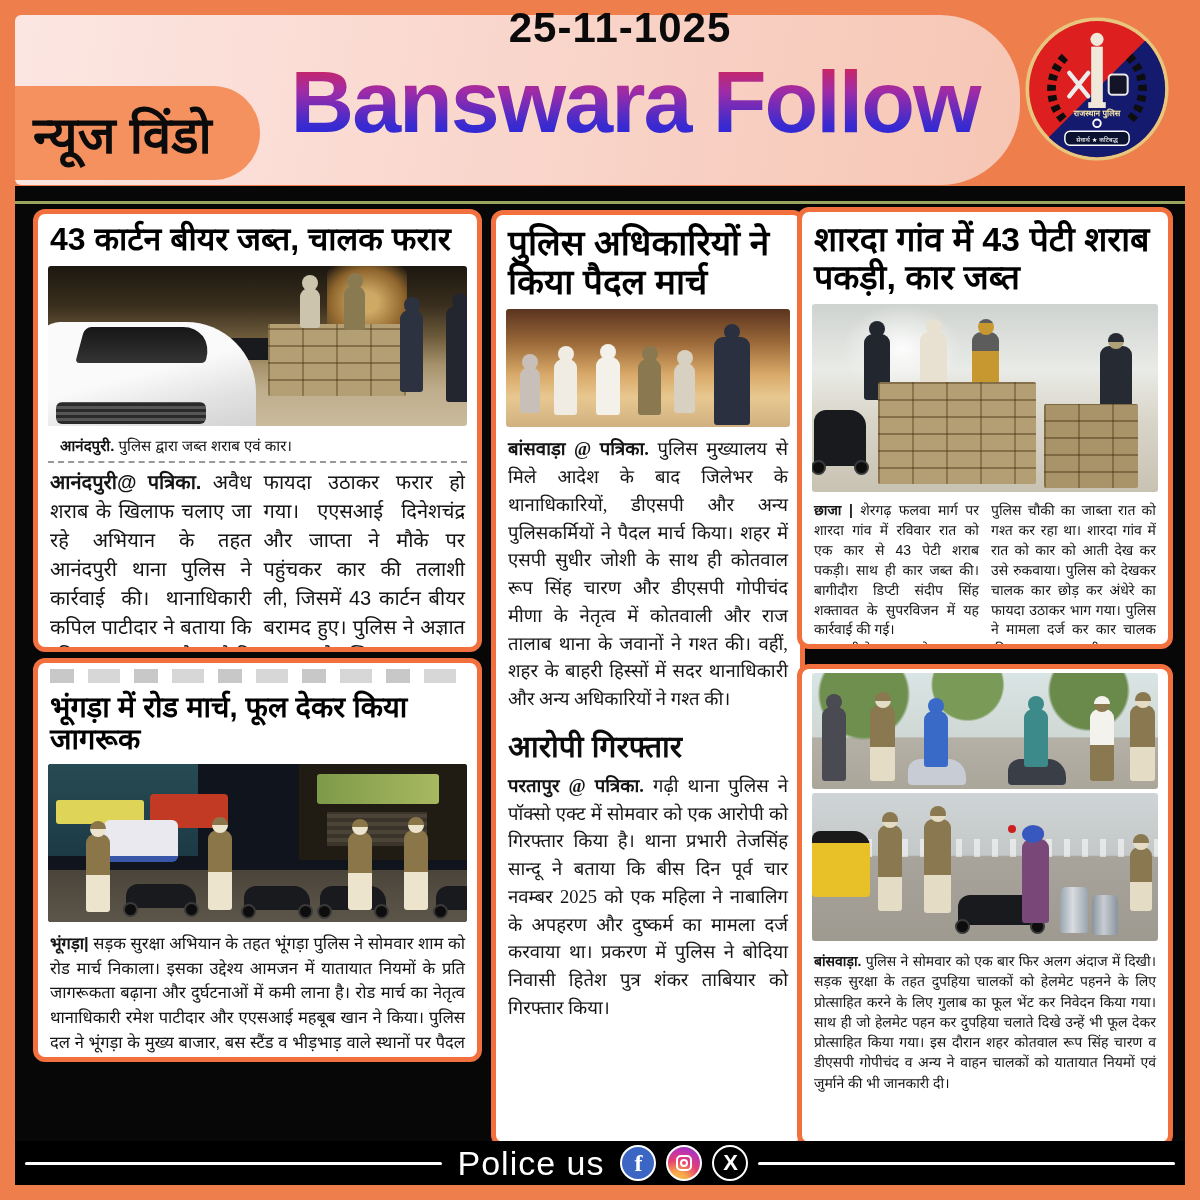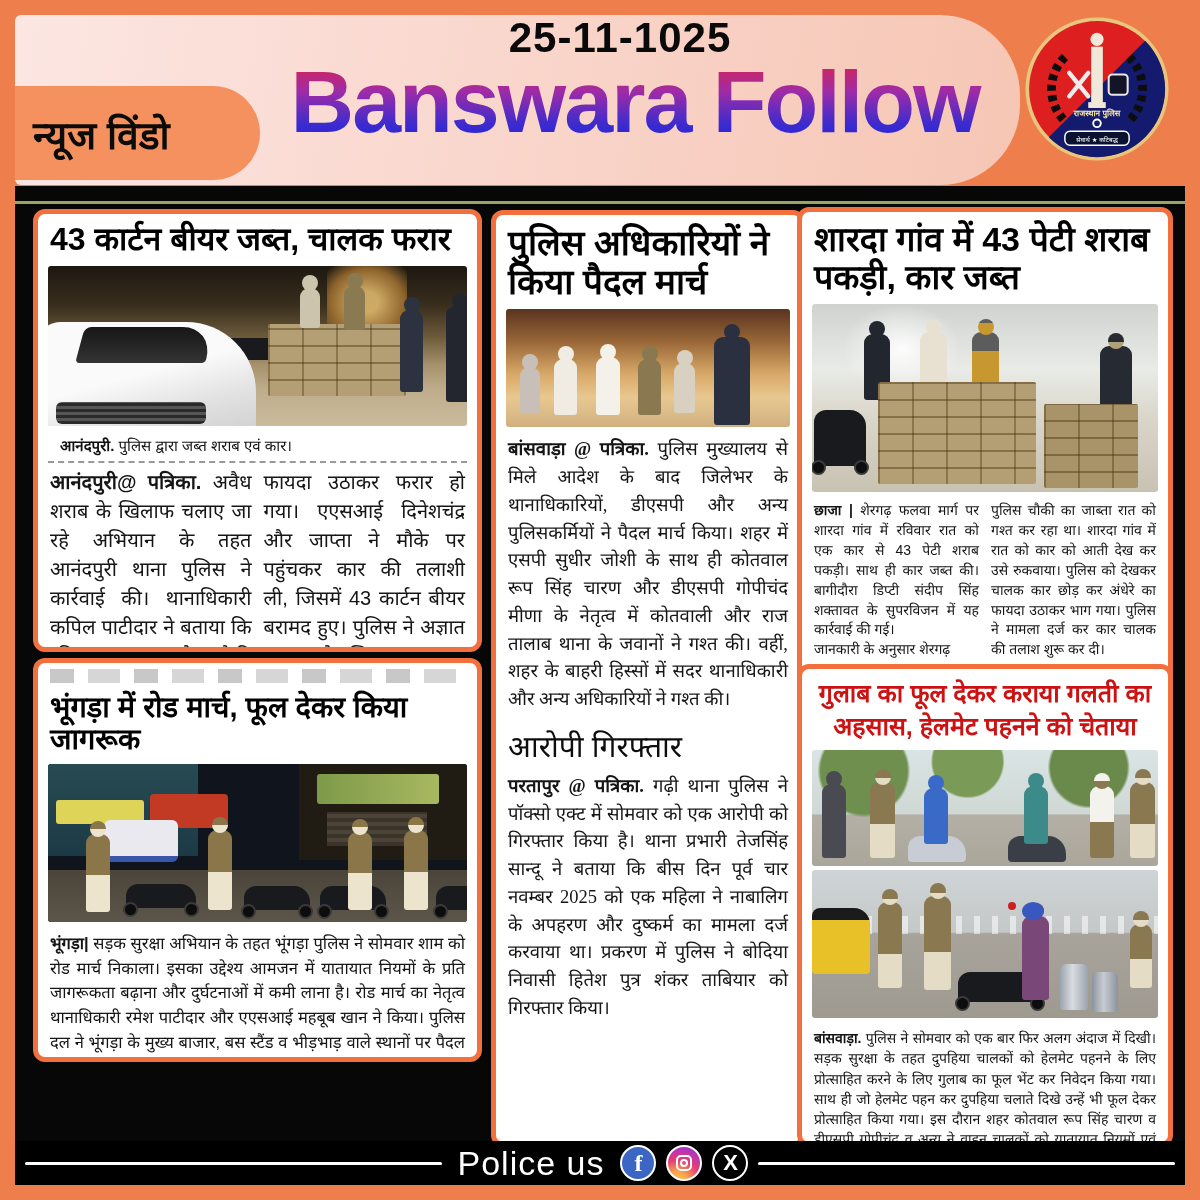--- a/index.html
+++ b/index.html
@@ -6,50 +6,50 @@
   .page{position:relative;width:1200px;height:1200px;overflow:hidden;
         background:#ee7e4b;font-family:"Liberation Sans","DejaVu Sans",sans-serif;}
 
   
   .hdr-panel{position:absolute;left:15px;top:15px;width:1005px;height:170px;
     background:linear-gradient(100deg,#fce6e2 0%,#f9d4c9 55%,#f6c6b4 100%);
     border-radius:6px 80px 80px 6px;}
   .badge{position:absolute;left:15px;top:86px;width:245px;height:94px;
     background:#f5915e;border-radius:0 56px 56px 0;
     display:flex;align-items:center;padding-left:18px;box-sizing:border-box;}
-  .badge span{font-size:39px;font-weight:900;color:#0b0b0b;}
-  .date{position:absolute;left:430px;top:14px;width:380px;text-align:center;
+  .badge span{font-size:51px;font-weight:900;color:#0b0b0b;}
+  .date{position:absolute;left:430px;top:4px;width:380px;text-align:center;
     font-size:42px;font-weight:800;color:#0a0a0a;letter-spacing:1px;}
   .title{position:absolute;left:250px;top:56px;width:770px;text-align:center;
     font-size:88px;font-weight:900;letter-spacing:-2px;line-height:1.05;
     background:linear-gradient(180deg,#dd2446 2%,#a02ba6 38%,#3a2bd0 75%,#2121dd 100%);
     -webkit-background-clip:text;background-clip:text;color:transparent;}
   .logo{position:absolute;left:1024px;top:16px;width:146px;height:146px;}
 
   
   .black-area{position:absolute;left:15px;top:186px;width:1170px;height:999px;background:#070707;}
   .green-line{position:absolute;left:15px;top:201px;width:1170px;height:3px;background:#99a55e;}
 
   
   .card{position:absolute;background:#fff;border:5px solid #f2703d;border-radius:12px;
         box-sizing:border-box;overflow:hidden;color:#111;}
   .card-l1{left:33px;top:209px;width:449px;height:443px;}
   .card-l2{left:33px;top:658px;width:449px;height:404px;}
   .card-m {left:491px;top:210px;width:314px;height:937px;}
-  .card-r1{left:797px;top:207px;width:376px;height:512px;}
+  .card-r1{left:797px;top:207px;width:376px;height:442px;}
   .card-r2{left:797px;top:664px;width:376px;height:483px;}
 
   .headline{font-weight:800;color:#000000;padding:8px 12px 4px;line-height:1.12;}
   .card-l1 .headline{font-size:32px;}
   .card-l2 .headline{font-size:29px;}
   .card-m  .headline{font-size:35px;}
   .card-r1 .headline{font-size:34px;}
   .headline-red{font-size:25px;font-weight:800;color:#cc1212;text-align:center;
                 padding:8px 10px 4px;line-height:1.3;}
-  .subhead{font-size:30px;font-weight:400;padding:6px 12px 2px;color:#0d0d0d;}
+  .subhead{font-size:30px;font-weight:700;padding:6px 12px 2px;color:#0d0d0d;}
 
   .body-txt{font-size:20px;line-height:1.45;text-align:justify;padding:5px 12px;color:#151515;}
   .two-col{display:flex;gap:12px;}
   .two-col > div{flex:1;white-space:pre-line;}
   .card-l2 .body-txt{font-size:16.5px;line-height:1.5;}
   .card-m .body-txt{font-size:18.5px;line-height:1.5;font-family:Liberation Serif, serif;}
   .card-r1 .body-txt{font-size:14px;line-height:1.42;}
   .card-r2 .caption-txt{font-size:14px;line-height:1.45;text-align:justify;padding:6px 12px;color:#151515;}
   .caption{font-size:15px;padding:5px 12px 6px;margin:0 10px;border-bottom:2px dashed #999;}
   .lead{font-weight:800;}
@@ -221,21 +221,20 @@
       <div class="cartons" style="left:232px;bottom:4px;width:94px;height:84px;background-color:#a89468;"></div>
     </div>
     <div class="body-txt two-col">
       <div><span class="lead">छाजा |</span><span> शेरगढ़ फलवा मार्ग पर शारदा गांव में रविवार रात को एक कार से 43 पेटी शराब पकड़ी। साथ ही कार जब्त की। बागीदौरा डिप्टी संदीप सिंह शक्तावत के सुपरविजन में यह कार्रवाई की गई।
 जानकारी के अनुसार शेरगढ़</span></div>
       <div>पुलिस चौकी का जाब्ता रात को गश्त कर रहा था। शारदा गांव में रात को कार को आती देख कर उसे रुकवाया। पुलिस को देखकर चालक कार छोड़ कर अंधेरे का फायदा उठाकर भाग गया। पुलिस ने मामला दर्ज कर कार चालक की तलाश शुरू कर दी।</div>
     </div>
   </div>
 
   <div class="card card-r2">
-    <div class="headline-red">गुलाब का फूल देकर कराया गलती का अहसास, हेलमेट पहनने को चेताया</div>
     <div class="photo photoE">
       <div class="fig" style="left:10px;bottom:8px;width:24px;height:74px;background:#4a4a52;"></div>
       <div class="fig" style="left:58px;bottom:8px;width:25px;height:76px;background:linear-gradient(180deg,#8a7850 55%,#e4dcc4 55%);"></div>
       <div style="position:absolute;left:96px;bottom:4px;width:58px;height:26px;background:#c8ccd4;border-radius:12px 18px 4px 4px;"></div>
       <div class="fig" style="left:112px;bottom:22px;width:24px;height:56px;background:#3a6ac8;"></div>
       <div style="position:absolute;left:196px;bottom:4px;width:58px;height:26px;background:#3a3e46;border-radius:12px 18px 4px 4px;"></div>
       <div class="fig" style="left:212px;bottom:22px;width:24px;height:58px;background:#3c8a8a;"></div>
       <div class="fig" style="left:278px;bottom:8px;width:24px;height:72px;background:linear-gradient(180deg,#f4f2ec 50%,#8a7850 50%);"></div>
       <div class="fig" style="left:318px;bottom:8px;width:25px;height:76px;background:linear-gradient(180deg,#8a7850 55%,#e4dcc4 55%);"></div>
     </div>

